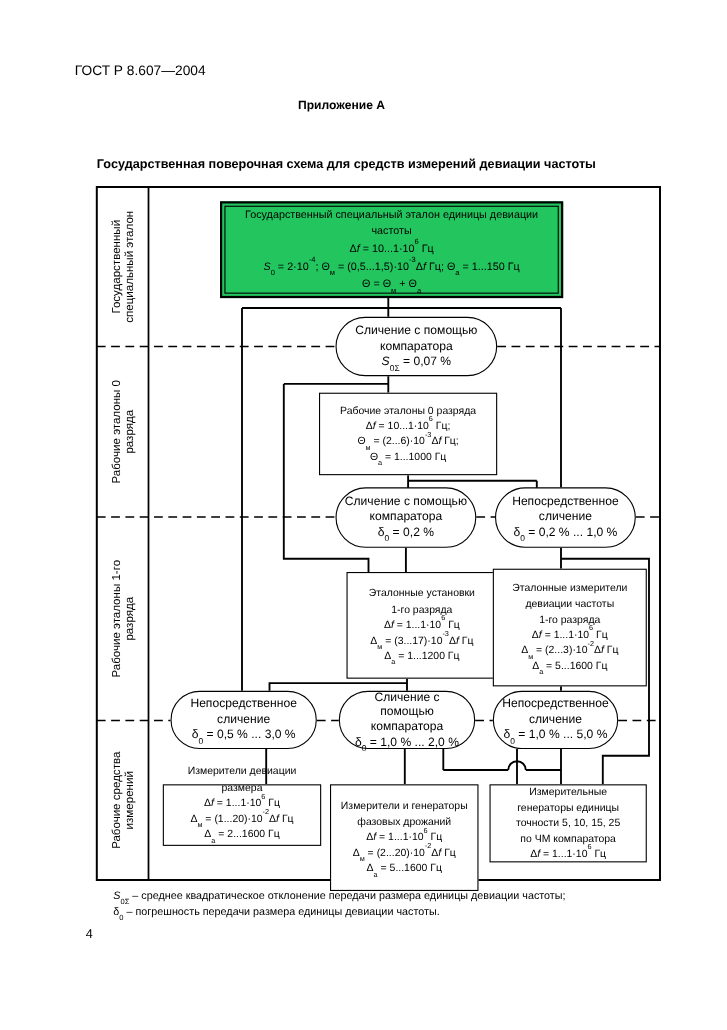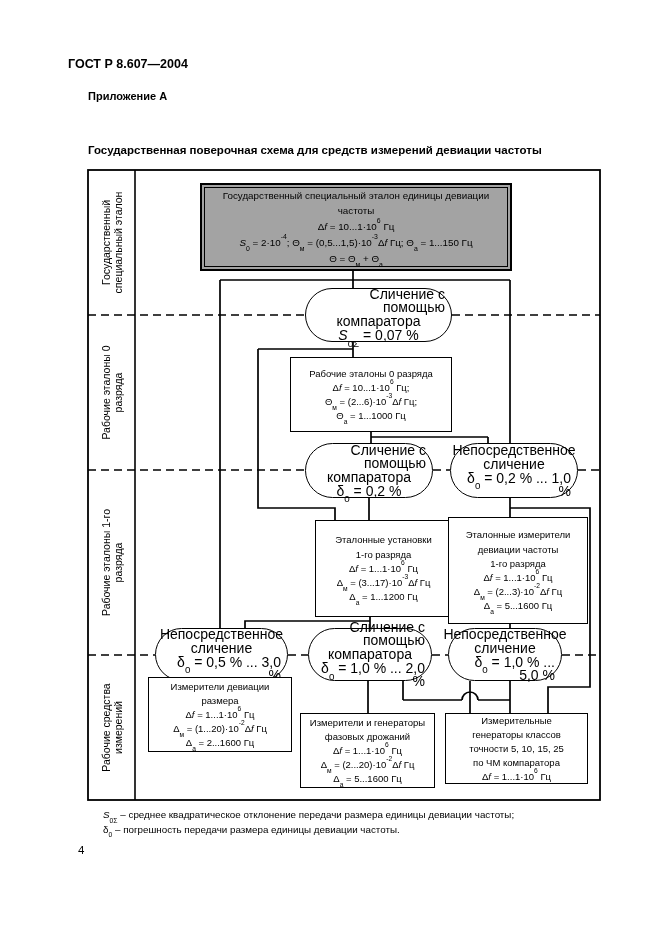--- a/index.html
+++ b/index.html
@@ -1,37 +1,37 @@
 <!DOCTYPE html>
 <html><head>
 <meta charset="utf-8">
 <style>
   html,body { margin:0; padding:0; background:#ffffff; }
   body { width:661px; height:936px; position:relative; overflow:hidden;
          font-family:"Liberation Sans", sans-serif; color:#000; }
   .abs { position:absolute; }
-  #doc-number { left:68px; top:57px; font-size:12.5px; font-weight:bold; }
-  #annex { left:88px; top:89px; width:445px; font-size:11px;
+  #doc-number { left:68px; top:57px; font-size:12.5px; font-weight:normal; }
+  #annex { left:88px; top:89px; width:445px; text-align:center; font-size:11px;
            font-weight:bold; line-height:15px; }
   #diagram-title { left:88px; top:144px; width:512px; text-align:left;
                    font-size:11.5px; font-weight:bold; }
   svg.lines { position:absolute; left:0; top:0; pointer-events:none; }
 
   .vlabel { position:absolute; left:89px; height:46px;
             transform:rotate(-90deg); transform-origin:0 0;
             display:flex; align-items:center; justify-content:center;
             font-size:10.5px; line-height:12.5px; text-align:center; }
   .vlabel span { display:inline-block; max-width:118px; }
 
   .node { position:absolute; box-sizing:border-box; background:#fff;
           border:1.6px solid #000; display:flex; flex-direction:column;
           justify-content:center; align-items:center; text-align:center;
           font-size:9.5px; line-height:13.2px; padding:2px 3px; }
-  .oval { border-radius:28px; font-size:14px; line-height:13px; padding:16px 6px;text-align:right; }
-  .dblbox { position:absolute; box-sizing:border-box; background:#a3a3a3;
+  .oval { border-radius:28px; font-size:11px; line-height:13px; padding:16px 6px; }
+  .dblbox { position:absolute; box-sizing:border-box; background:#22c55e;
             border:2px solid #000; padding:2px; }
   .dblbox .inner { box-sizing:border-box; width:100%; height:100%;
                    border:1.2px solid #000; display:flex; flex-direction:column;
                    justify-content:center; align-items:center; text-align:center;
                    font-size:9.8px; line-height:15px; padding:2px 6px; }
   .ln { padding:0.5px 0; }
   sup { font-size:70%; line-height:0; position:relative; top:-0.45em; }
   sub { font-size:70%; line-height:0; position:relative; bottom:-0.28em; }
   i { font-style:italic; }
   #footnotes { left:103px; top:808px; width:490px; font-size:9.8px; line-height:14.5px; }
@@ -146,37 +146,37 @@
     <div class="ln">Сличение с помощью</div>
     <div class="ln">компаратора</div>
     <div class="ln">δ<sub>0</sub> = 1,0 % ... 2,0 %</div>
   </div>
 <div class="node oval" style="left:448px; top:628px; width:114px; height:53px;">
     <div class="ln">Непосредственное</div>
     <div class="ln">сличение</div>
     <div class="ln">δ<sub>0</sub> = 1,0 % ... 5,0 %</div>
   </div>
 
-<div class="node" style="left:148px; top:677px; width:144px; height:75px;">
+<div class="node" style="left:148px; top:713px; width:144px; height:56px;justify-content:flex-end;">
     <div class="ln">Измерители девиации</div>
     <div class="ln">размера</div>
     <div class="ln">Δ<i>f</i> = 1...1·10<sup>6</sup> Гц</div>
     <div class="ln">Δ<sub>м</sub> = (1...20)·10<sup>-2</sup>Δ<i>f</i> Гц</div>
     <div class="ln">Δ<sub>а</sub> = 2...1600 Гц</div>
   </div>
-<div class="node" style="left:300px; top:713px; width:135px; height:75px;">
+<div class="node" style="left:300px; top:713px; width:135px; height:97px;">
     <div class="ln">Измерители и генераторы</div>
     <div class="ln">фазовых дрожаний</div>
     <div class="ln">Δ<i>f</i> = 1...1·10<sup>6</sup> Гц</div>
     <div class="ln">Δ<sub>м</sub> = (2...20)·10<sup>-2</sup>Δ<i>f</i> Гц</div>
     <div class="ln">Δ<sub>а</sub> = 5...1600 Гц</div>
   </div>
 <div class="node" style="left:445px; top:713px; width:143px; height:71px;">
     <div class="ln">Измерительные</div>
-    <div class="ln">генераторы классов</div>
+    <div class="ln">генераторы единицы</div>
     <div class="ln">точности 5, 10, 15, 25</div>
     <div class="ln">по ЧМ компаратора</div>
     <div class="ln">Δ<i>f</i> = 1...1·10<sup>6</sup> Гц</div>
   </div>
 
 <div class="abs" id="footnotes">
   <div><i>S</i><sub>0Σ</sub> – среднее квадратическое отклонение передачи размера единицы девиации частоты;</div>
   <div>δ<sub>0</sub> – погрешность передачи размера единицы девиации частоты.</div>
 </div>
 

